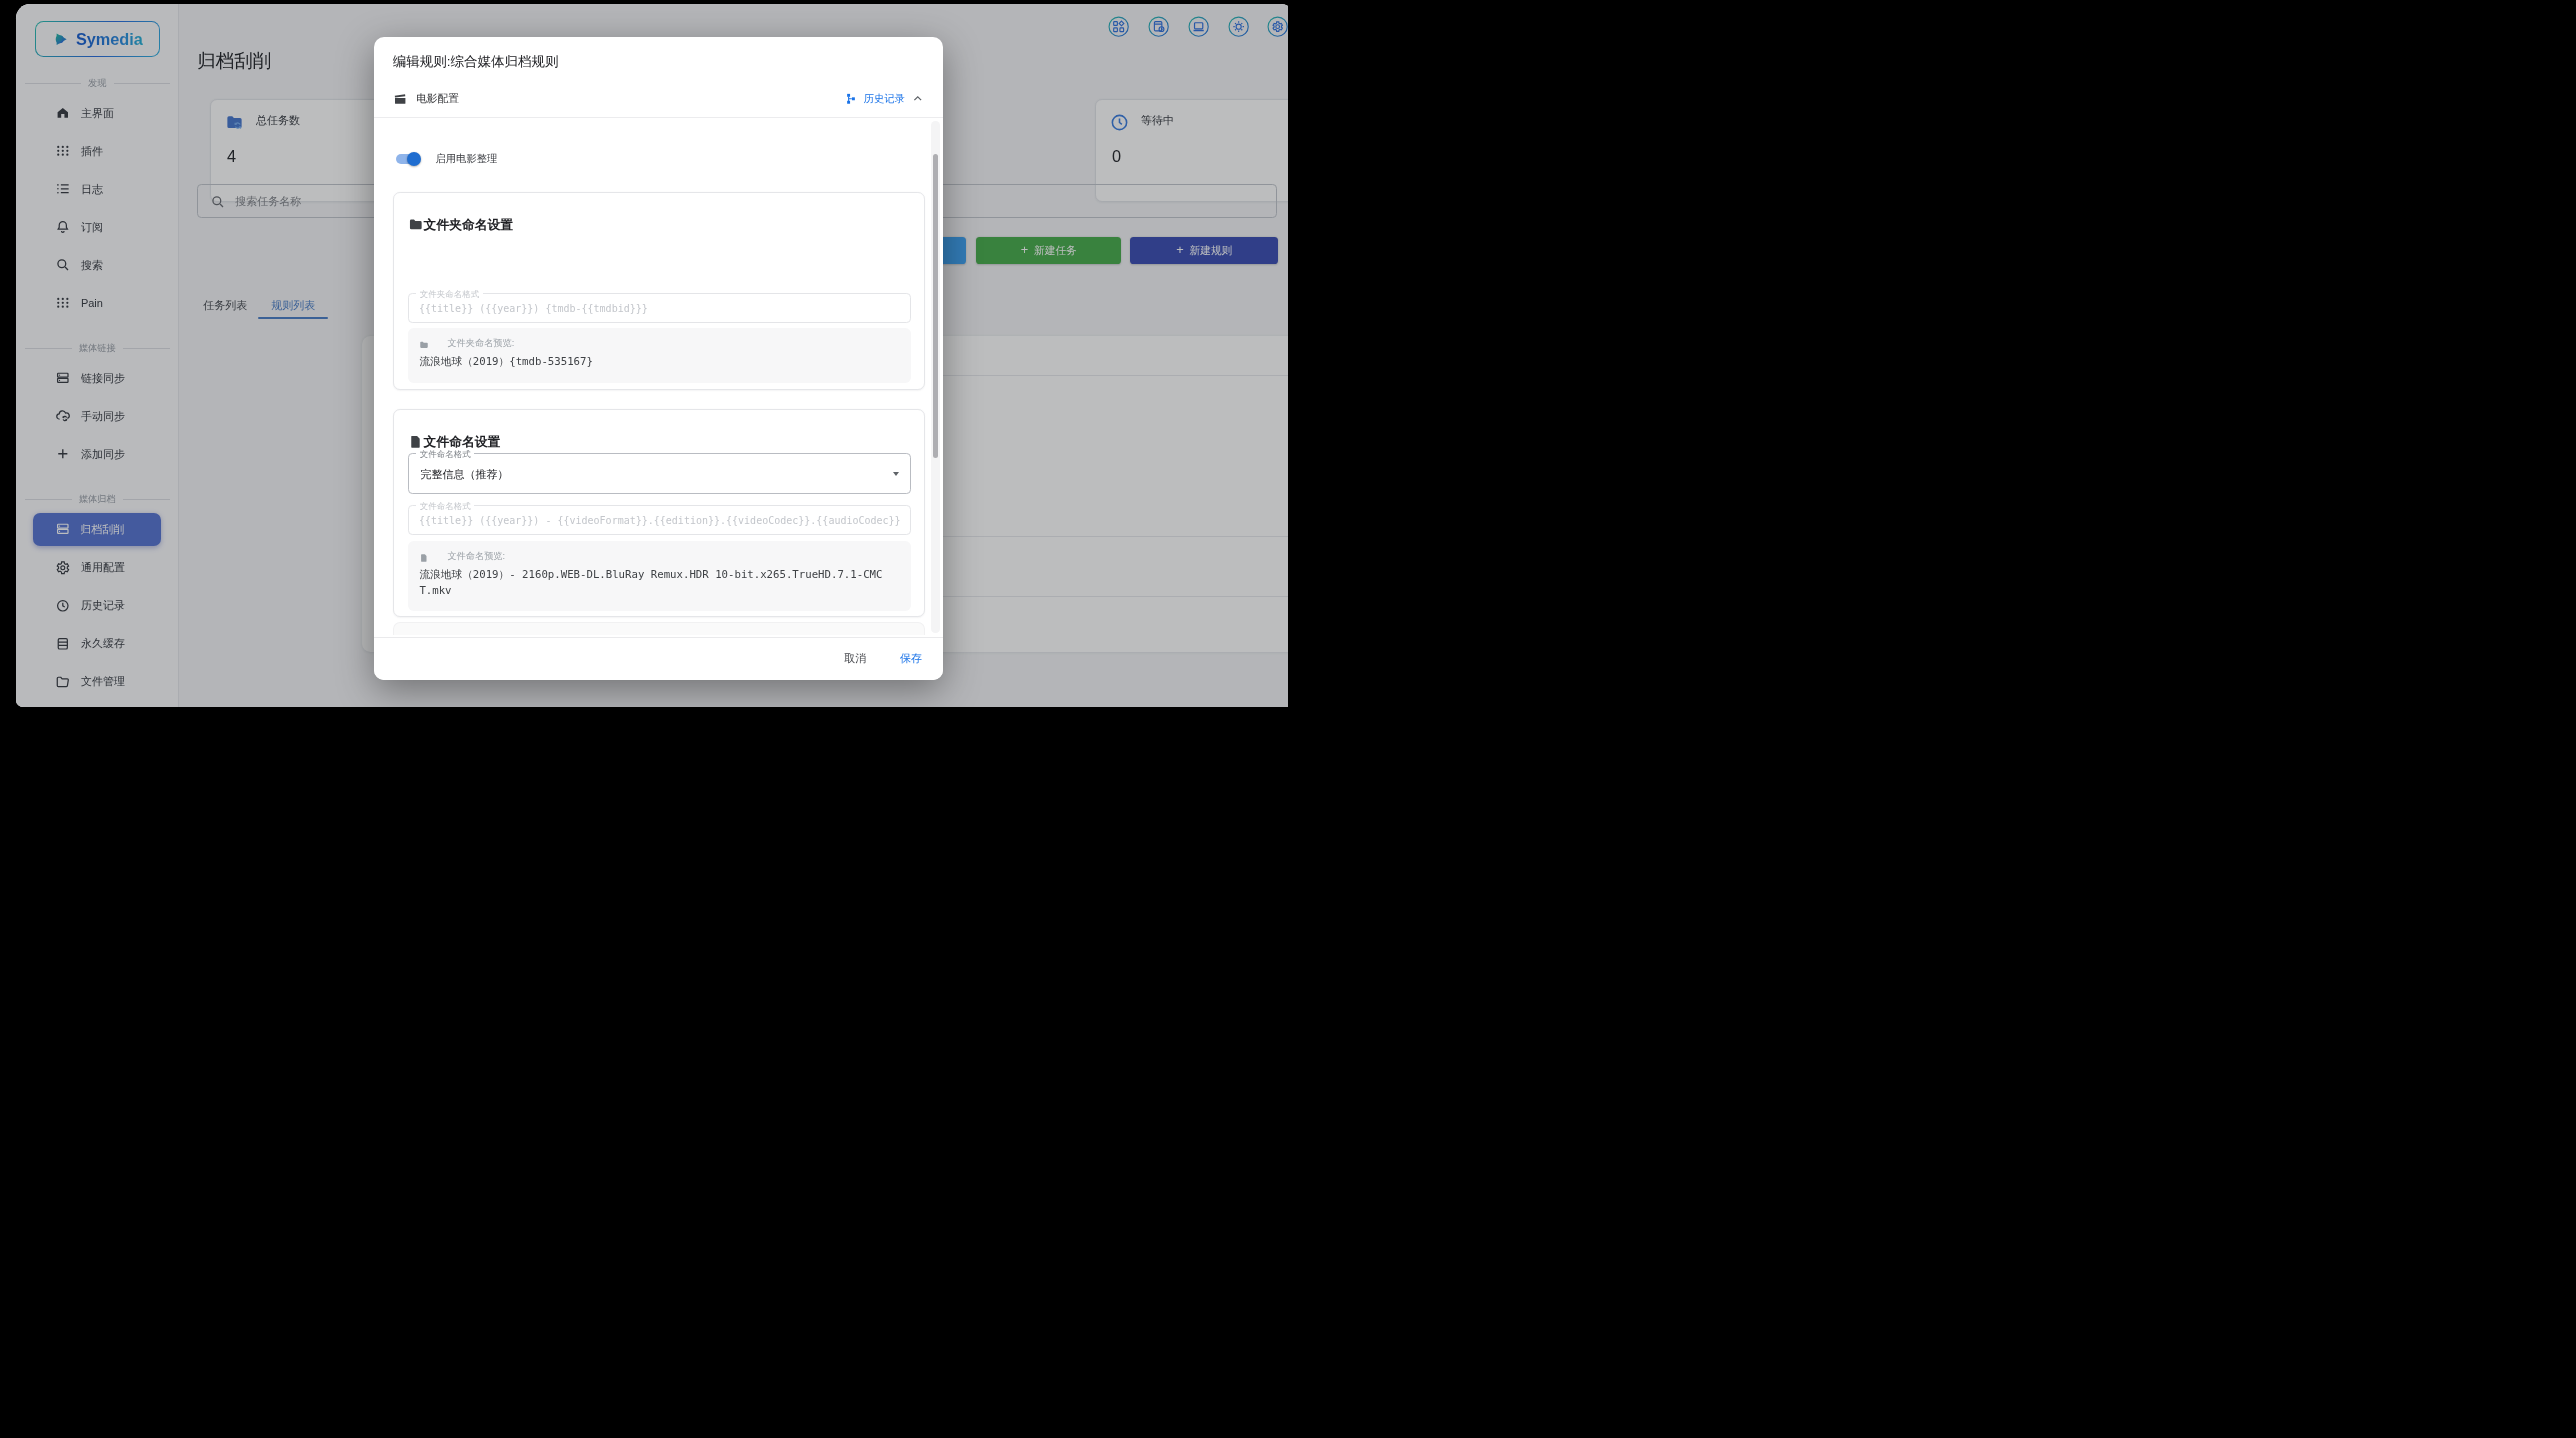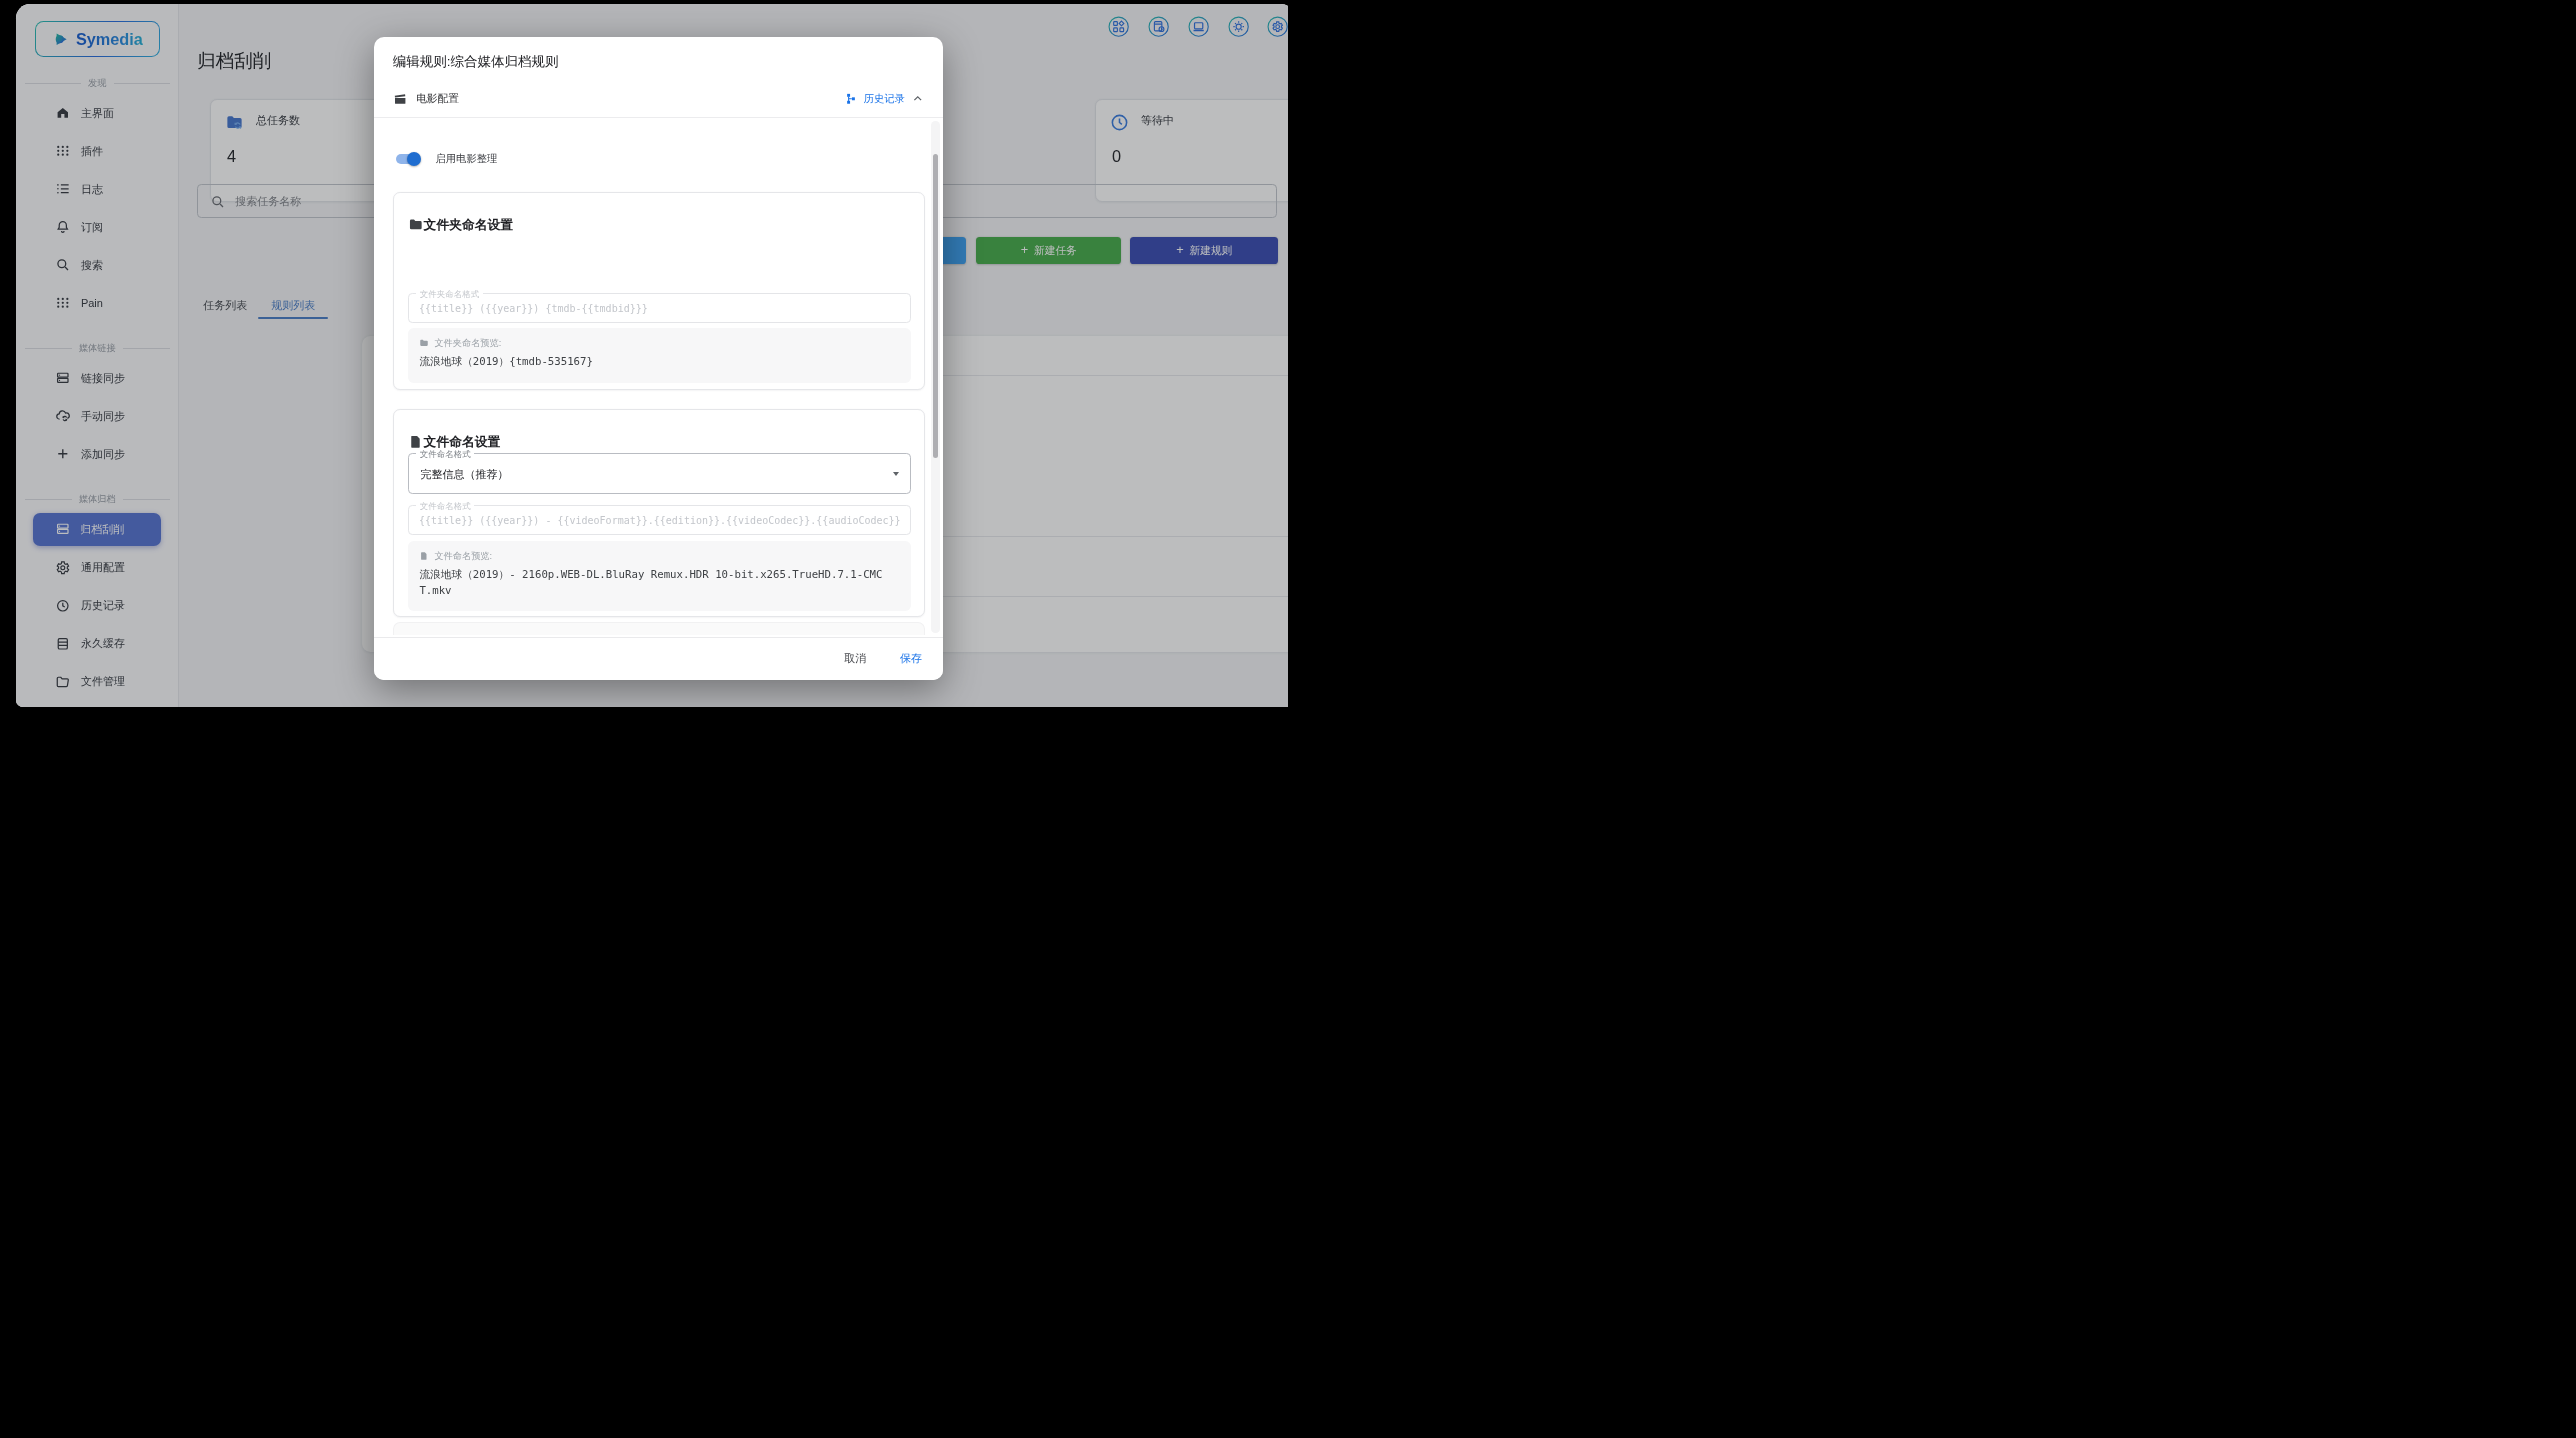--- a/index.html
+++ b/index.html
@@ -104,21 +104,21 @@
   .caret { position:absolute; right:11.4px; top:50%; margin-top:-1.4px; width:0; height:0;
     border-left:3.6px solid transparent; border-right:3.6px solid transparent;
     border-top:4.3px solid #5f6368; }
   .ofield.inputd { border:0.7px solid #e4e5e8; height:30px; }
   .ofield.inputd .flabel { color:#c3c6cb; }
   .ofield.inputd input { position:absolute; inset:0; border:none; outline:none; background:transparent;
     padding:0 10px; font-family:"DejaVu Sans Mono","Liberation Mono",monospace;
     font-size:10px; color:#9ea2a8; }
   .ofield.inputd input::placeholder { color:#c3c6cb; }
   .preview { position:absolute; left:14.2px; width:503px; background:#f7f7f8; border-radius:5.7px; }
-  .preview .plabel { position:absolute; left:11.4px; top:8.5px; display:flex; align-items:center; gap:5px;
+  .preview .plabel { position:absolute; left:11.4px; top:8.5px; display:flex; align-items:flex-end; gap:18px;
     font-size:9.2px; color:#9aa0a6; }
   .preview .plabel svg { width:10px; height:10px; }
   .preview .pval { position:absolute; left:11.4px; top:25.6px; width:469px;
     font-family:"DejaVu Sans Mono","Liberation Mono",monospace; font-size:10.7px; color:#3f4246;
     line-height:1.55; word-break:break-all; }
 
   .next-hint { position:absolute; left:18.5px; right:18.5px; bottom:2.8px; height:12.8px;
     background:#fafafa; border:0.7px solid #f1f1f2; border-bottom:none; border-radius:7.1px 7.1px 0 0; }
 
   .m-scroll { position:absolute; right:3.6px; top:3.6px; width:8.5px; height:512px;

